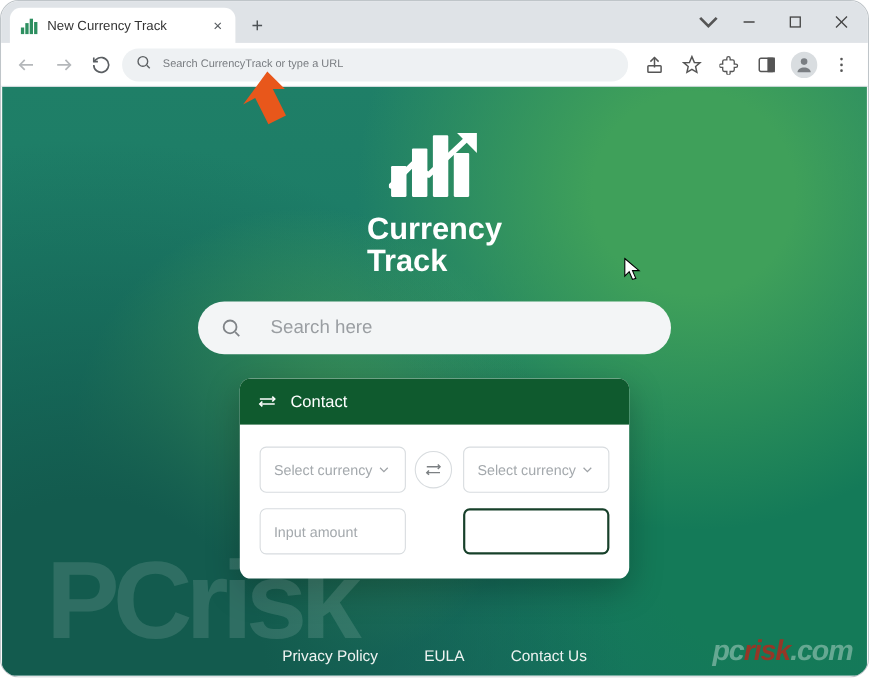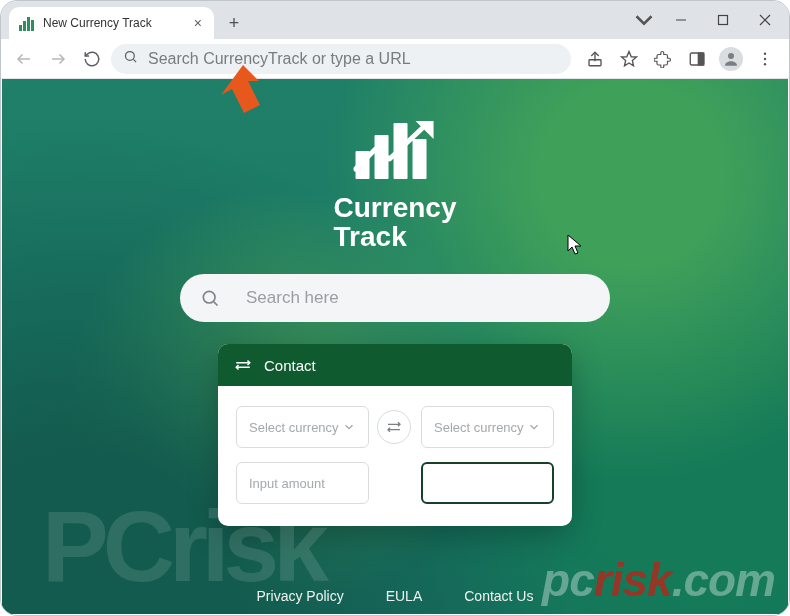--- a/index.html
+++ b/index.html
@@ -90,21 +90,21 @@
     background: #eef1f3;
     border-radius: 15px;
     display: flex; align-items: center;
     padding: 0 12px;
     gap: 10px;
     position: relative;
   }
   .omnibox .search-glyph { color: #5c6063; }
   .omnibox input {
     flex: 1; border: none; background: transparent; outline: none;
-    font-size: 16px; color: #222;
+    font-size: 10px; color: #222;
   }
   .omnibox input::placeholder { color: #787c80; }
   .right-icons { display: flex; align-items: center; gap: 2px; margin-left: 4px; }
   .ricon {
     width: 32px; height: 30px;
     display: flex; align-items: center; justify-content: center;
     color: #555; cursor: pointer;
   }
   .ricon svg { width: 18px; height: 18px; }
   .avatar {
@@ -205,21 +205,21 @@
   .footer-links {
     position: absolute; left: 50%; bottom: 10px; transform: translateX(-50%);
     display: flex; gap: 42px; color: #eef3f1; font-size: 14px;
   }
   .footer-links span { cursor: pointer; }
 
   
   .watermark {
     position: absolute; right: 14px; bottom: 8px;
     font-family: Arial, sans-serif; font-weight: 700; font-style: italic;
-    font-size: 46px; letter-spacing: -1px;
+    font-size: 26px; letter-spacing: -1px;
     color: rgba(255,255,255,.35);
     z-index: 60; pointer-events: none;
   }
   .watermark .r { color: rgba(255,0,0,.55); }
   .watermark-big {
     position: absolute; left: 40px; bottom: 10px;
     font-family: Arial, sans-serif; font-weight: 800; 
     font-size: 100px; letter-spacing: -6px;
     color: rgba(255,255,255,.12);
     z-index: 55; pointer-events: none; white-space: nowrap; margin-top: 47px;

